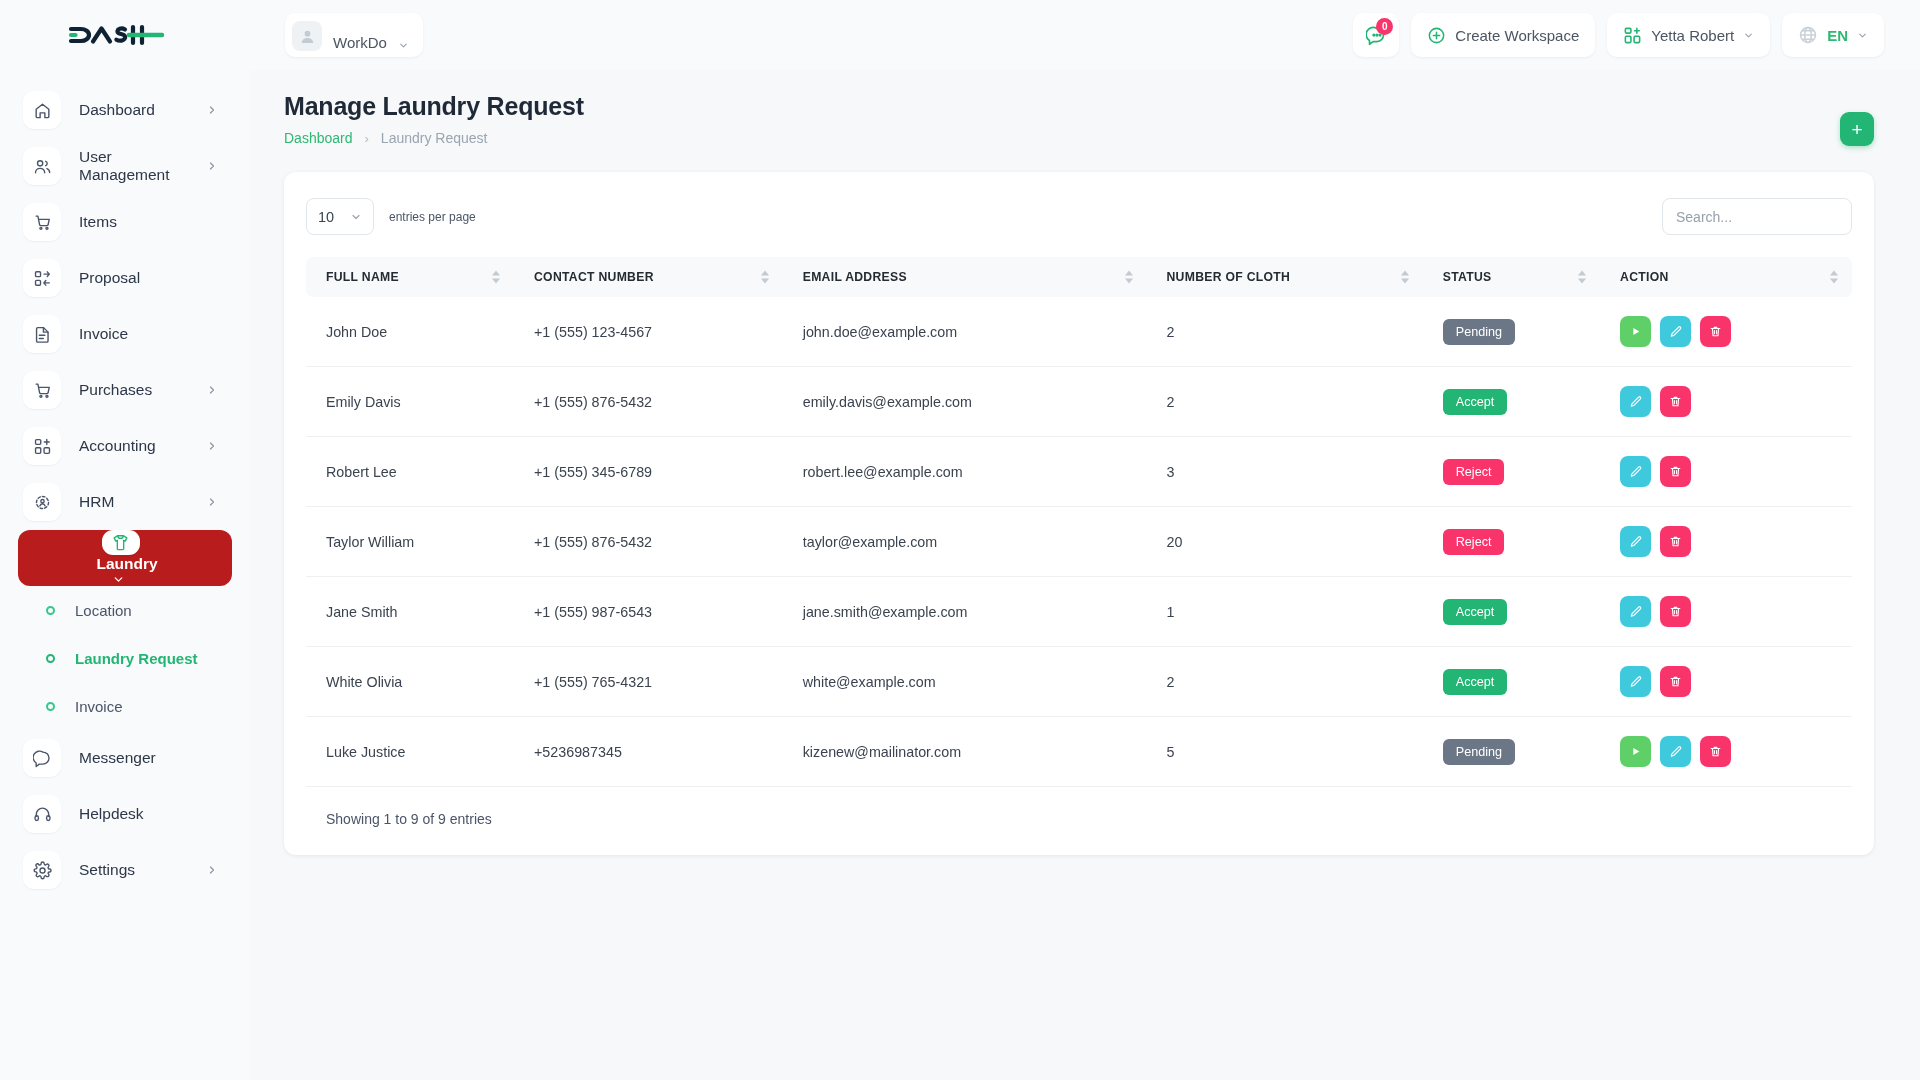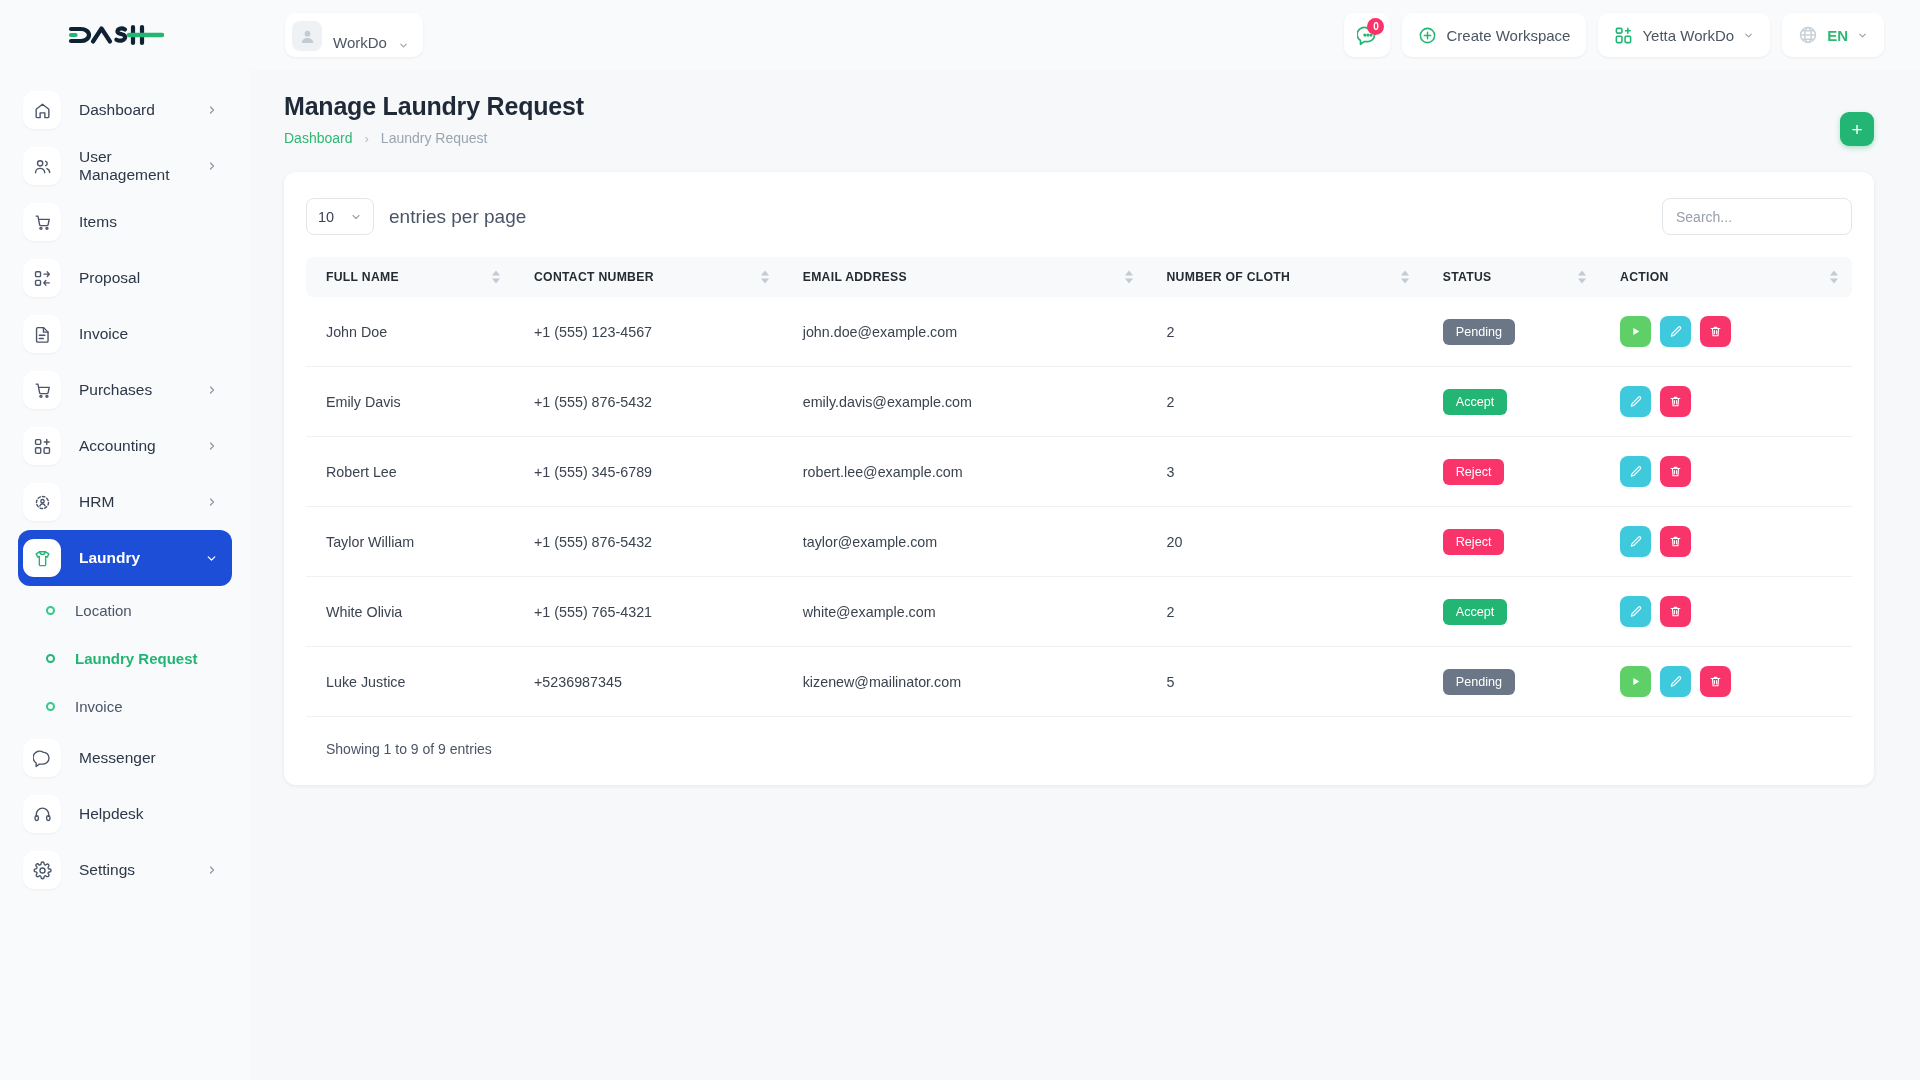--- a/index.html
+++ b/index.html
@@ -74,21 +74,21 @@
     width: 38px; height: 38px; min-width: 38px; margin-left: 5px;
     background: #ffffff; border-radius: 11px;
     display: flex; align-items: center; justify-content: center;
     box-shadow: 0 1px 2px rgba(18,38,63,0.05);
     color: #4a5568;
   }
   .nav-label {
     margin-left: 18px; font-size: 15.5px; color: #2d3748; flex: 1;
   }
   .nav-arrow { color: #8a95a3; display: flex; align-items: center; }
-  .nav-item.active { background: #1d4ed8; }
+  .nav-item.active { background: #b91c1c; flex-direction: column; }
   .nav-item.active .nav-label { color: #ffffff; font-weight: 600; }
   .nav-item.active .nav-arrow { color: #ffffff; }
   .nav-item.active .nav-ico { color: #22b573; }
 
   .sub-item {
     display: flex; align-items: center; height: 48px;
     padding-left: 28px; cursor: pointer;
   }
   .sub-dot {
     width: 9px; height: 9px; border-radius: 50%;
@@ -122,21 +122,21 @@
     box-shadow: 0 1px 4px rgba(18,38,63,0.07);
     padding: 26px 22px 0 22px;
   }
   .card-tools { display: flex; align-items: center; padding: 0 0 22px 0; }
   .len-select {
     display: flex; align-items: center; justify-content: space-between;
     width: 68px; height: 37px; border: 1px solid #e1e6ea; border-radius: 8px;
     padding: 0 11px; font-size: 14.5px; color: #3c4450; cursor: pointer;
     background: #fff;
   }
-  .len-label { margin-left: 15px; font-size: 19px; color: #4a5568; }
+  .len-label { margin-left: 15px; font-size: 12px; color: #4a5568; }
   .search-box {
     margin-left: auto; width: 190px; height: 37px;
     border: 1px solid #e1e6ea; border-radius: 8px; background: #fff;
     padding: 0 13px; font-size: 14px; color: #3c4450; outline: none;
     font-family: "Liberation Sans", sans-serif;
   }
   .search-box::placeholder { color: #97a0ab; }
 
   table { width: 100%; border-collapse: collapse; }
   thead th {
@@ -237,21 +237,21 @@
         <span>Create Workspace</span>
       </div>
 
       <div class="tb-btn">
         <svg width="19" height="19" viewBox="0 0 24 24" fill="none" stroke="#22b573" stroke-width="2" stroke-linecap="round">
           <rect x="3" y="3" width="7" height="6" rx="1.3"></rect>
             <rect x="3" y="13" width="7" height="8" rx="1.3"></rect>
           <rect x="14" y="13" width="7" height="8" rx="1.3"></rect>
             <path d="M17.5 3v6M14.5 6h6"></path>
         </svg>
-        <span>Yetta WorkDo</span>
+        <span>Yetta Robert</span>
         <span class="chev">
           <svg width="11" height="11" viewBox="0 0 24 24" fill="none" stroke="currentColor" stroke-width="2.6" stroke-linecap="round" stroke-linejoin="round">
               <polyline points="6 9 12 15 18 9"></polyline>
             </svg>
         </span>
       </div>
 
       <div class="tb-btn">
         <svg width="20" height="20" viewBox="0 0 24 24" fill="none" stroke="#c9d1d8" stroke-width="1.8">
           <circle cx="12" cy="12" r="9"></circle>
@@ -579,20 +579,41 @@
                   </button>
                   <button class="act del">
                     <svg width="13" height="13" viewBox="0 0 24 24" fill="none" stroke="currentColor" stroke-width="2" stroke-linecap="round" stroke-linejoin="round">
                       <path d="M4 6.5h16M9.5 6.5V4.4h5v2.1M6.4 6.5l1 13.2h9.2l1-13.2M10 10.3v5.8M14 10.3v5.8"></path>
                     </svg>
                   </button>
                 </div>
               </td>
             </tr>
             <tr>
+              <td>Jane Smith</td>
+              <td>+1 (555) 987-6543</td>
+              <td>jane.smith@example.com</td>
+              <td>1</td>
+              <td><span class="pill accept">Accept</span></td>
+              <td>
+                <div class="acts">
+                  <button class="act edit">
+                    <svg width="14" height="14" viewBox="0 0 24 24" fill="none" stroke="currentColor" stroke-width="2" stroke-linecap="round" stroke-linejoin="round">
+                      <path d="M16.5 3.6a2.1 2.1 0 0 1 3 3L8 18.1l-4 1 1-4z"></path>
+                    </svg>
+                  </button>
+                  <button class="act del">
+                    <svg width="13" height="13" viewBox="0 0 24 24" fill="none" stroke="currentColor" stroke-width="2" stroke-linecap="round" stroke-linejoin="round">
+                      <path d="M4 6.5h16M9.5 6.5V4.4h5v2.1M6.4 6.5l1 13.2h9.2l1-13.2M10 10.3v5.8M14 10.3v5.8"></path>
+                    </svg>
+                  </button>
+                </div>
+              </td>
+            </tr>
+            <tr>
               <td>White Olivia</td>
               <td>+1 (555) 765-4321</td>
               <td>white@example.com</td>
               <td>2</td>
               <td><span class="pill accept">Accept</span></td>
               <td>
                 <div class="acts">
                   <button class="act edit">
                     <svg width="14" height="14" viewBox="0 0 24 24" fill="none" stroke="currentColor" stroke-width="2" stroke-linecap="round" stroke-linejoin="round">
                       <path d="M16.5 3.6a2.1 2.1 0 0 1 3 3L8 18.1l-4 1 1-4z"></path>

